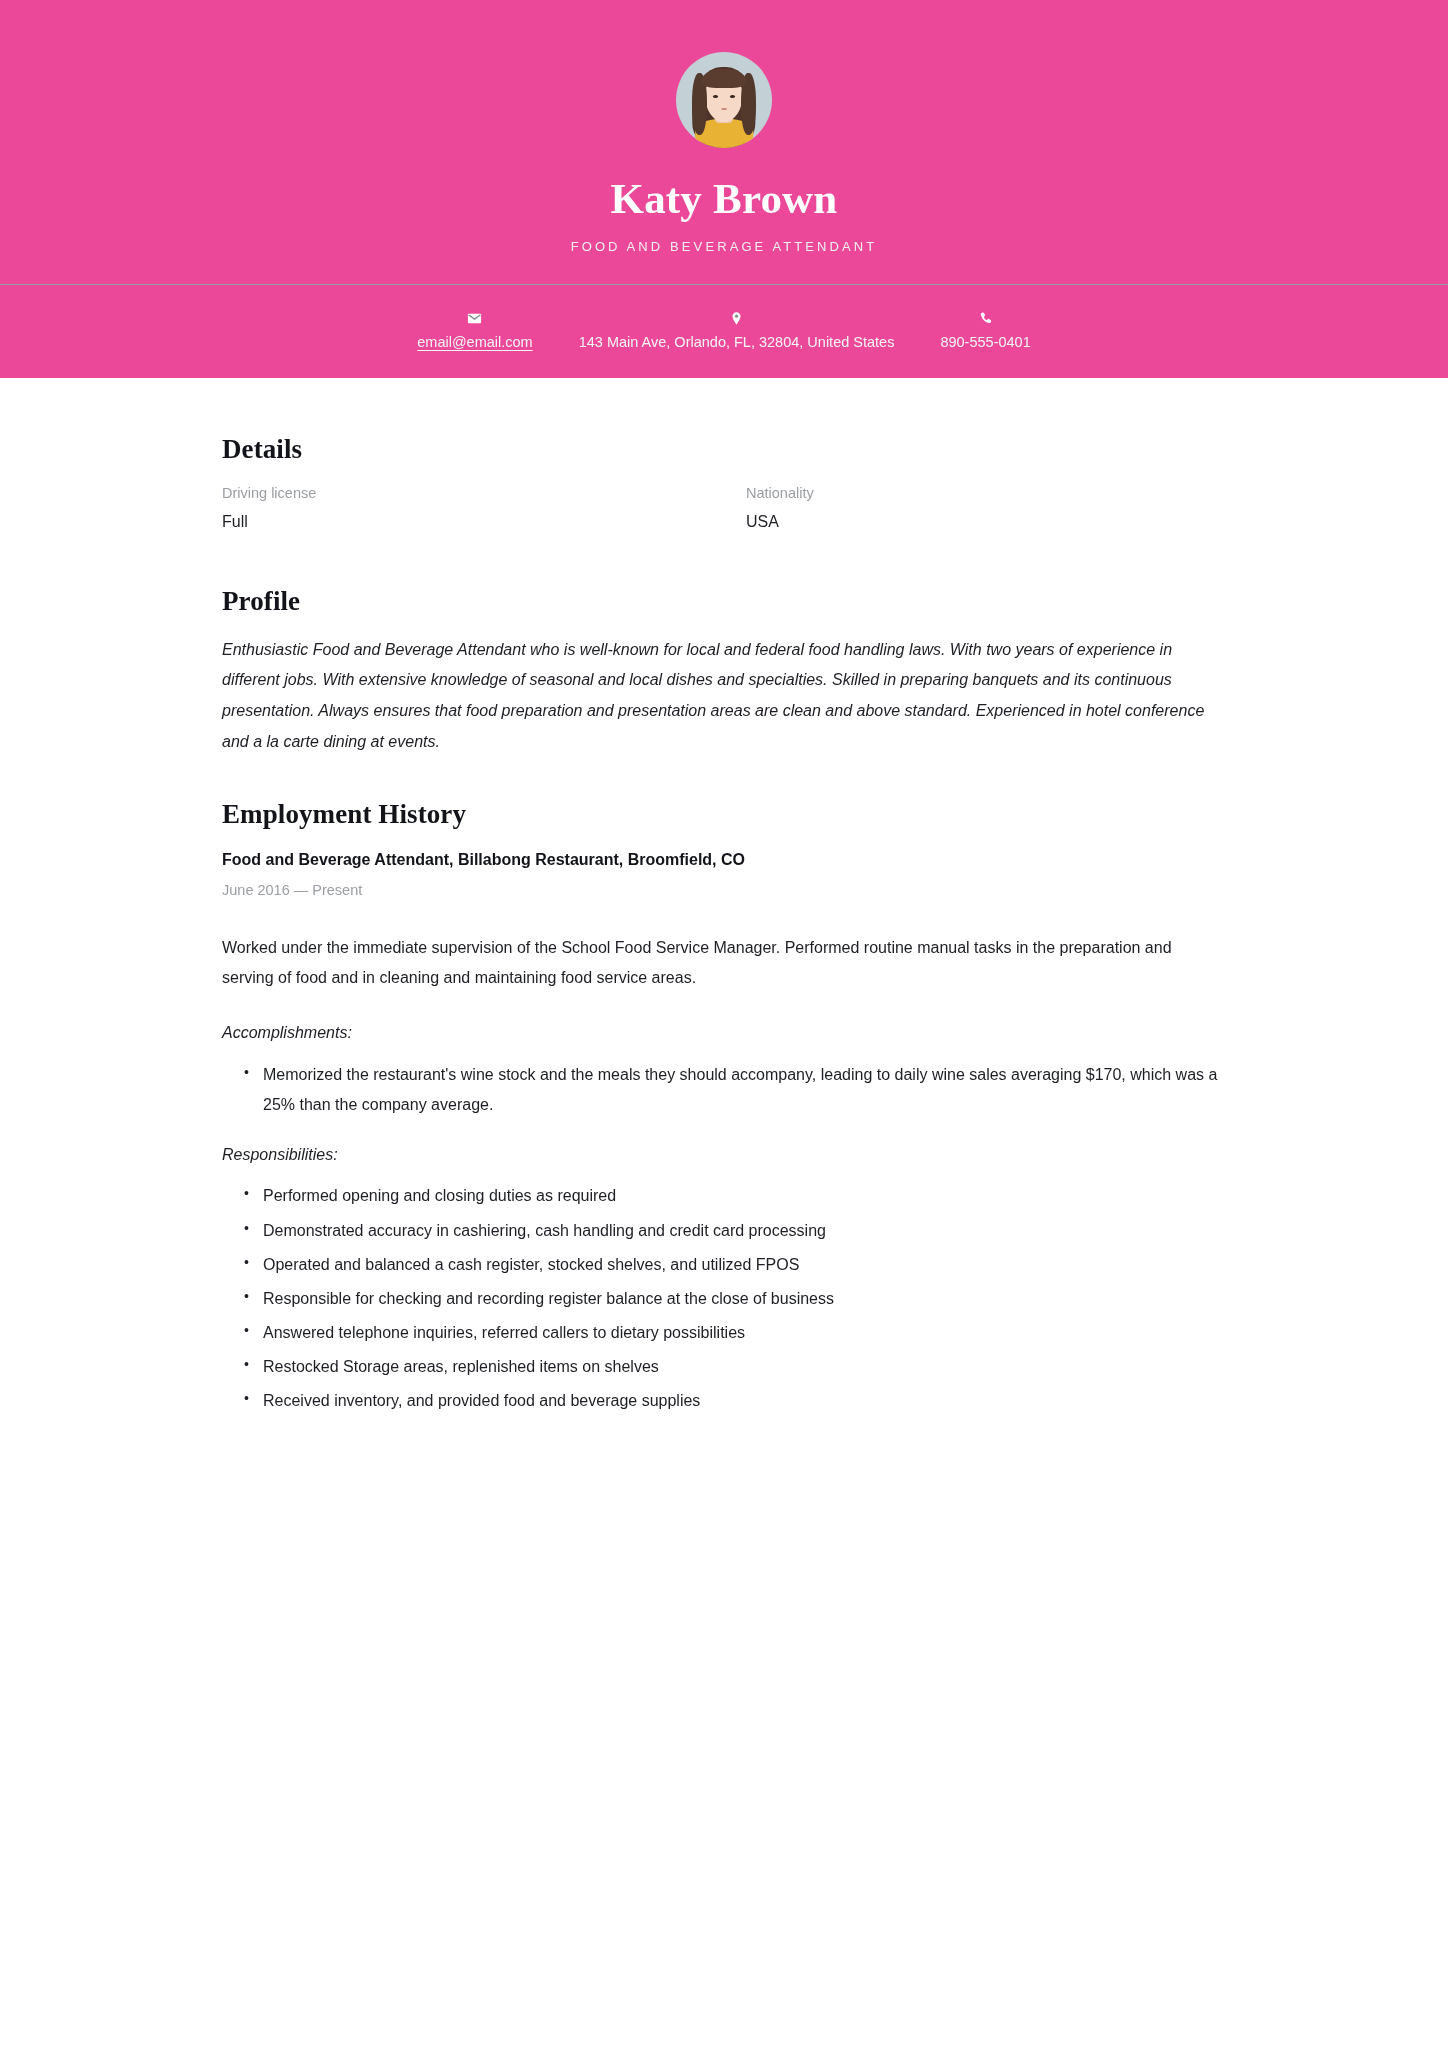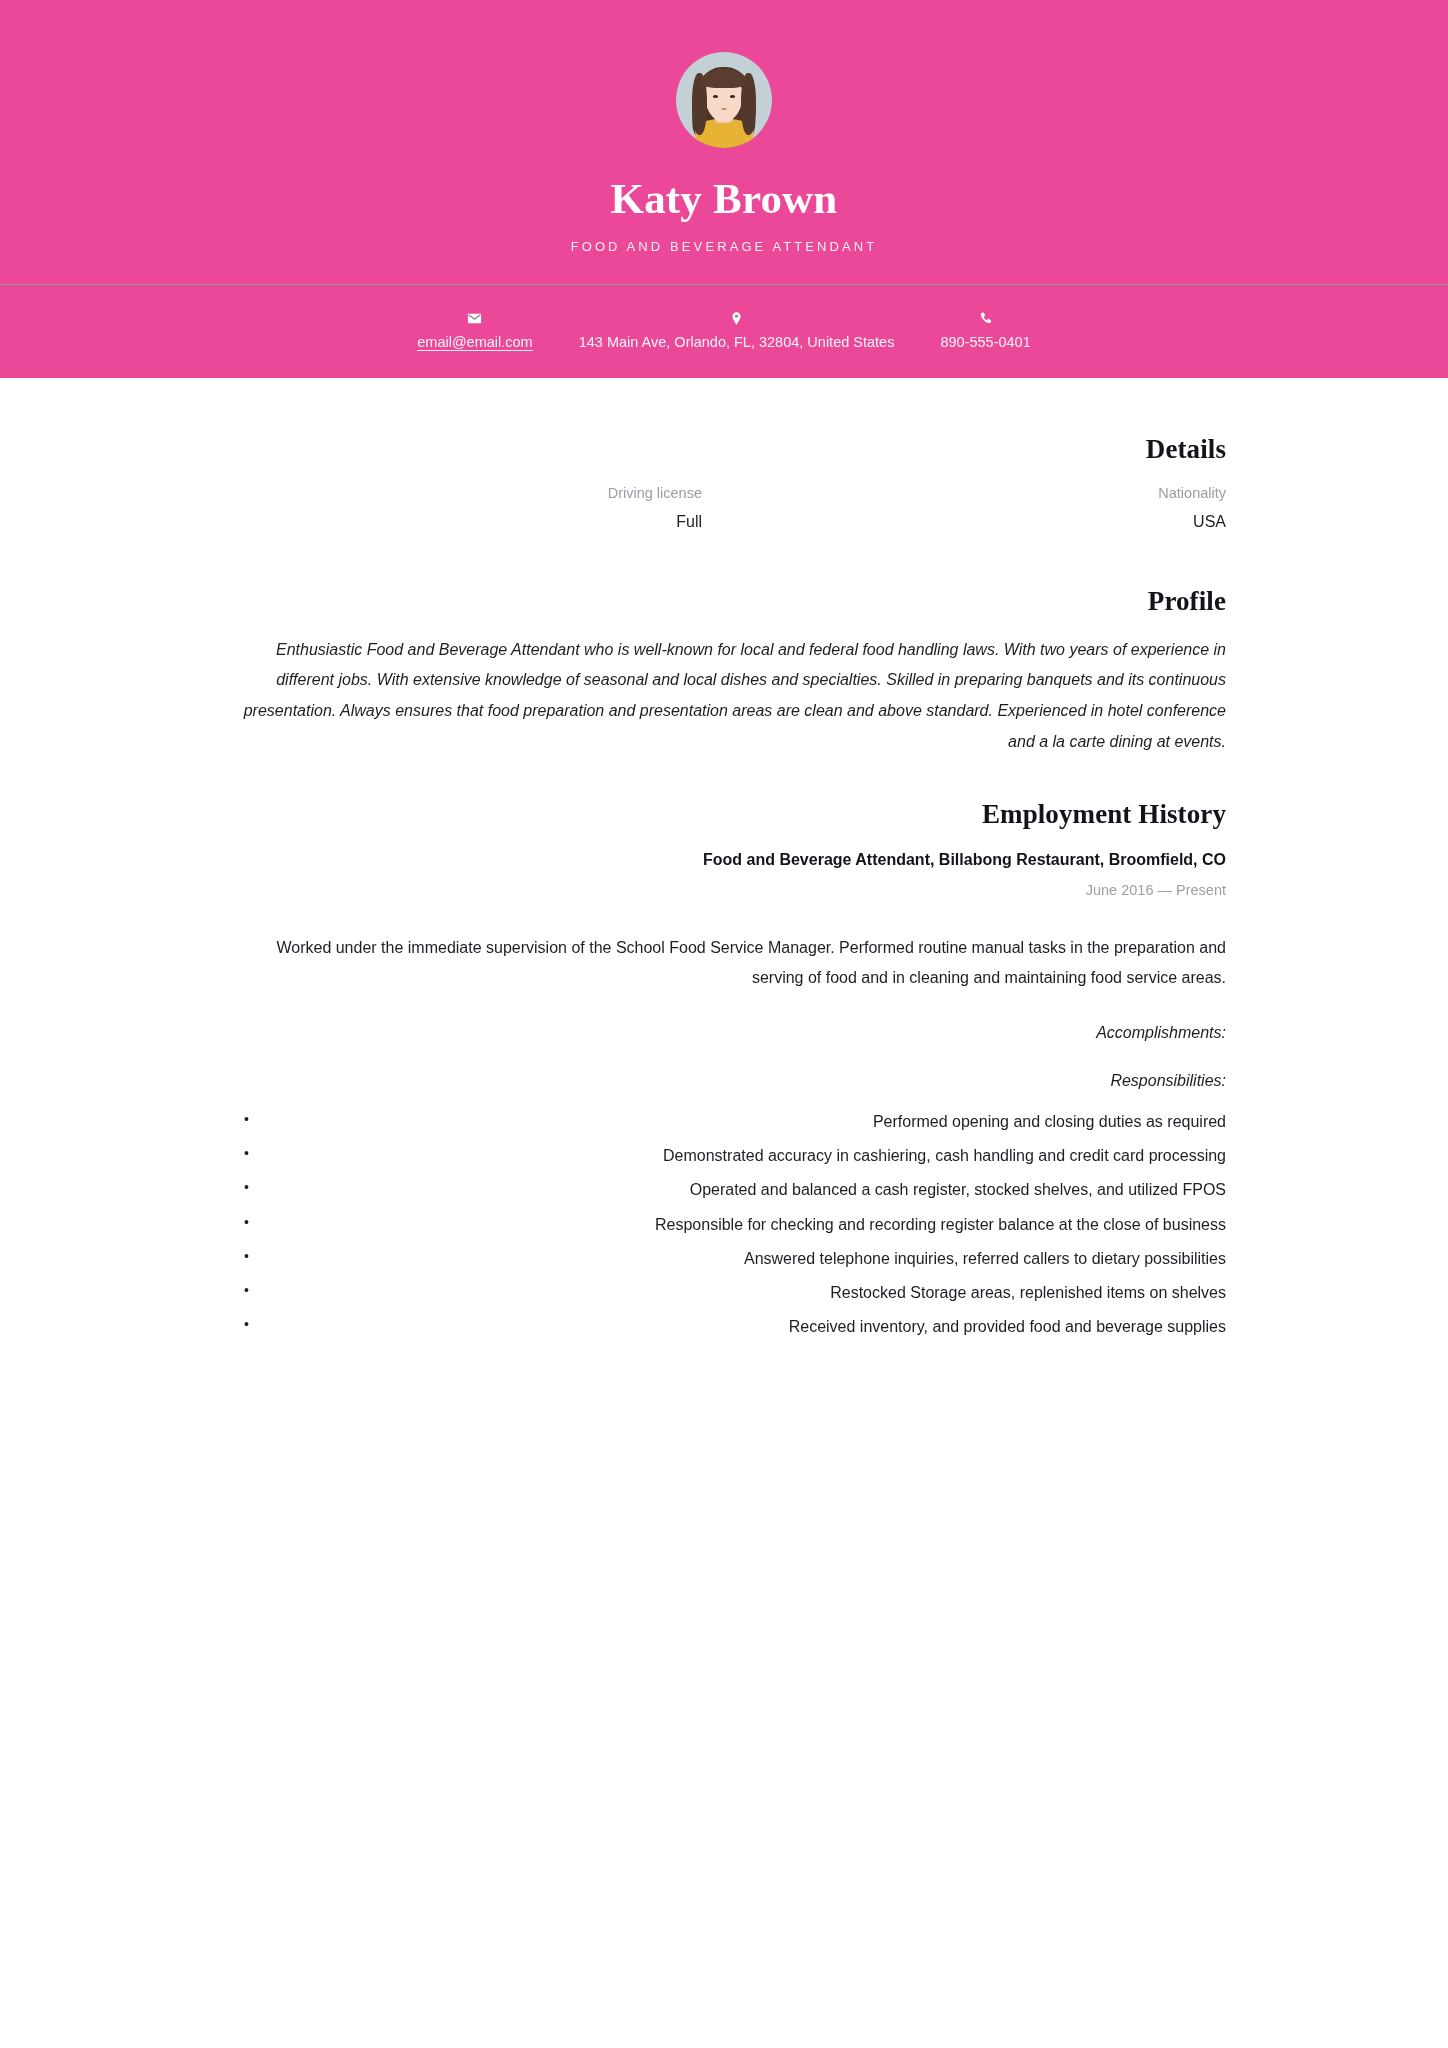--- a/index.html
+++ b/index.html
@@ -159,21 +159,21 @@
   .contact-link {
     color: #f2f5f4;
     text-decoration: underline;
     text-underline-offset: 3px;
   }
 
   
   .resume-body {
     padding: 56px 222px 80px 222px;
   }
-  .section { margin-bottom: 0; text-align: right; }
+  .section { margin-bottom: 0; }
   .section-title {
     font-family: "Liberation Serif", serif;
     font-weight: 700;
     font-size: 27px;
     color: #12141a;
     margin: 0 0 18px 0;
     letter-spacing: 0.1px;
   }
 
   
@@ -350,20 +350,21 @@
   <section class="section employment-section">
     <h2 class="section-title">Employment History</h2>
 
     <p class="job-heading">Food and Beverage Attendant, Billabong Restaurant, Broomfield, CO</p>
     <p class="job-dates">June 2016 — Present</p>
 
     <p class="job-paragraph">Worked under the immediate supervision of the School Food Service Manager. Performed routine manual tasks in the preparation and serving of food and in cleaning and maintaining food service areas.</p>
 
     <p class="sub-label">Accomplishments:</p>
     <ul class="bullets tight">
+      <li>Memorized the restaurant's wine stock and the meals they should accompany, leading to daily wine sales averaging $170, which was a 25% than the company average.</li>
     </ul>
 
     <p class="sub-label">Responsibilities:</p>
     <ul class="bullets spaced">
       <li>Performed opening and closing duties as required</li>
       <li>Demonstrated accuracy in cashiering, cash handling and credit card processing</li>
       <li>Operated and balanced a cash register, stocked shelves, and utilized FPOS</li>
       <li>Responsible for checking and recording register balance at the close of business</li>
       <li>Answered telephone inquiries, referred callers to dietary possibilities</li>
       <li>Restocked Storage areas, replenished items on shelves</li>

